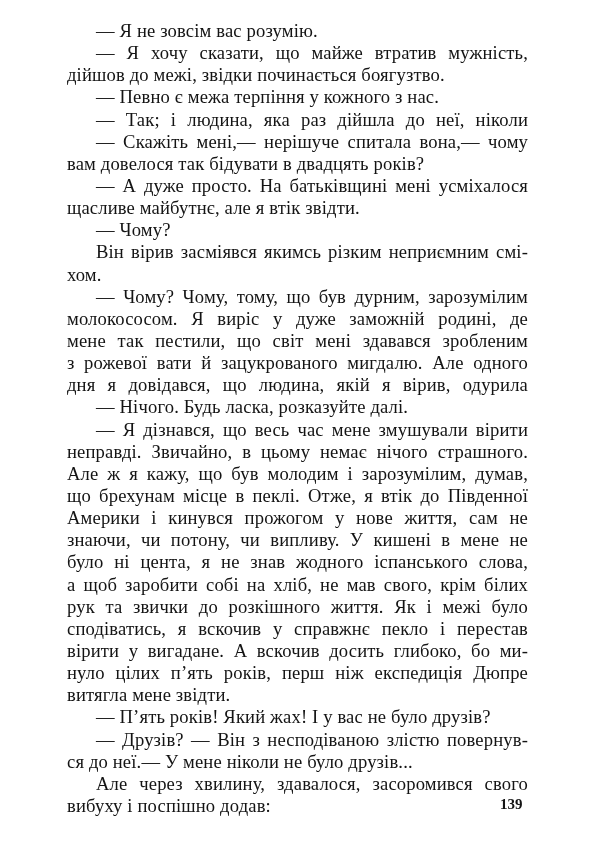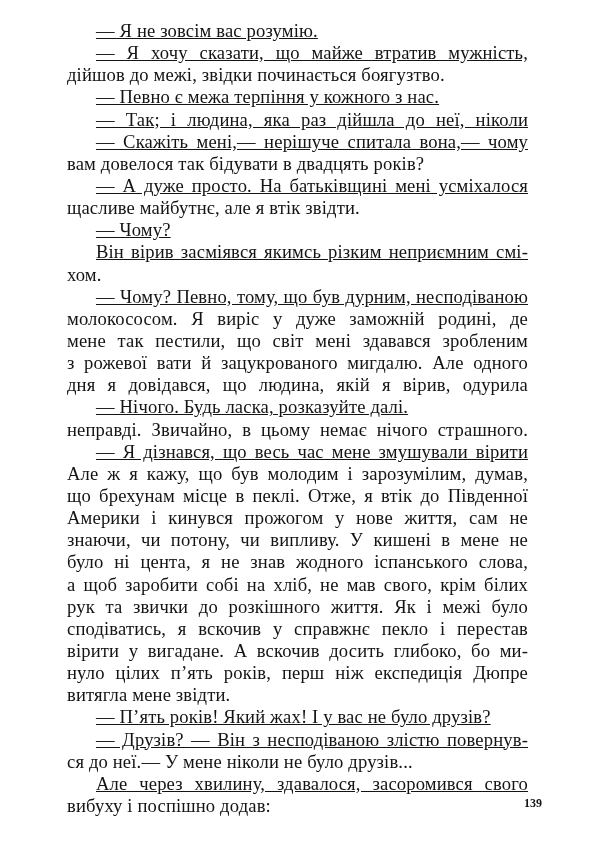--- a/index.html
+++ b/index.html
@@ -29,57 +29,55 @@
       white-space: nowrap;
       text-align: justify;
       text-align-last: justify;
       height: 22.15px;
     }
     .line.last {
       text-align-last: left;
     }
     .line.indent {
       padding-left: 29px;
-      text-decoration: underline;
     }
     .page-number {
       position: absolute;
       left: 500px;
       top: 796px;
       font-family: "Liberation Serif", "DejaVu Serif", serif;
-      font-size: 12px;
+      font-size: 15px;
       font-weight: bold;
       color: #141414;
-      margin-left: 24px;
     }
   </style>
 </head>
 <body>
 
 <div class="page" id="page-body">
     <span class="line indent last">— Я не зовсім вас розумію.</span>
     <span class="line indent">— Я хочу сказати, що майже втратив мужність,</span>
     <span class="line last">дійшов до межі, звідки починається боягузтво.</span>
     <span class="line indent last">— Певно є межа терпіння у кожного з нас.</span>
     <span class="line indent">— Так; і людина, яка раз дійшла до неї, ніколи</span>
     <span class="line indent">— Скажіть мені,— нерішуче спитала вона,— чому</span>
     <span class="line last">вам довелося так бідувати в двадцять років?</span>
     <span class="line indent">— А дуже просто. На батьківщині мені усміхалося</span>
     <span class="line last">щасливе майбутнє, але я втік звідти.</span>
     <span class="line indent last">— Чому?</span>
     <span class="line indent">Він вірив засміявся якимсь різким неприємним смі-</span>
     <span class="line last">хом.</span>
-    <span class="line indent">— Чому? Певно, тому, що був дурним, несподіваною</span>
+    <span class="line indent">— Чому? Чому, тому, що був дурним, зарозумілим</span>
     <span class="line">молокососом. Я виріс у дуже заможній родині, де</span>
     <span class="line">мене так пестили, що світ мені здавався зробленим</span>
     <span class="line">з рожевої вати й зацукрованого мигдалю. Але одного</span>
     <span class="line">дня я довідався, що людина, якій я вірив, одурила</span>
     <span class="line indent last">— Нічого. Будь ласка, розказуйте далі.</span>
+    <span class="line indent">— Я дізнався, що весь час мене змушували вірити</span>
     <span class="line">неправді. Звичайно, в цьому немає нічого страшного.</span>
-    <span class="line indent">— Я дізнався, що весь час мене змушували вірити</span>
     <span class="line">Але ж я кажу, що був молодим і зарозумілим, думав,</span>
     <span class="line">що брехунам місце в пеклі. Отже, я втік до Південної</span>
     <span class="line">Америки і кинувся прожогом у нове життя, сам не</span>
     <span class="line">знаючи, чи потону, чи випливу. У кишені в мене не</span>
     <span class="line">було ні цента, я не знав жодного іспанського слова,</span>
     <span class="line">а щоб заробити собі на хліб, не мав свого, крім білих</span>
     <span class="line">рук та звички до розкішного життя. Як і межі було</span>
     <span class="line">сподіватись, я вскочив у справжнє пекло і перестав</span>
     <span class="line">вірити у вигадане. А вскочив досить глибоко, бо ми-</span>
     <span class="line">нуло цілих п’ять років, перш ніж експедиція Дюпре</span>

